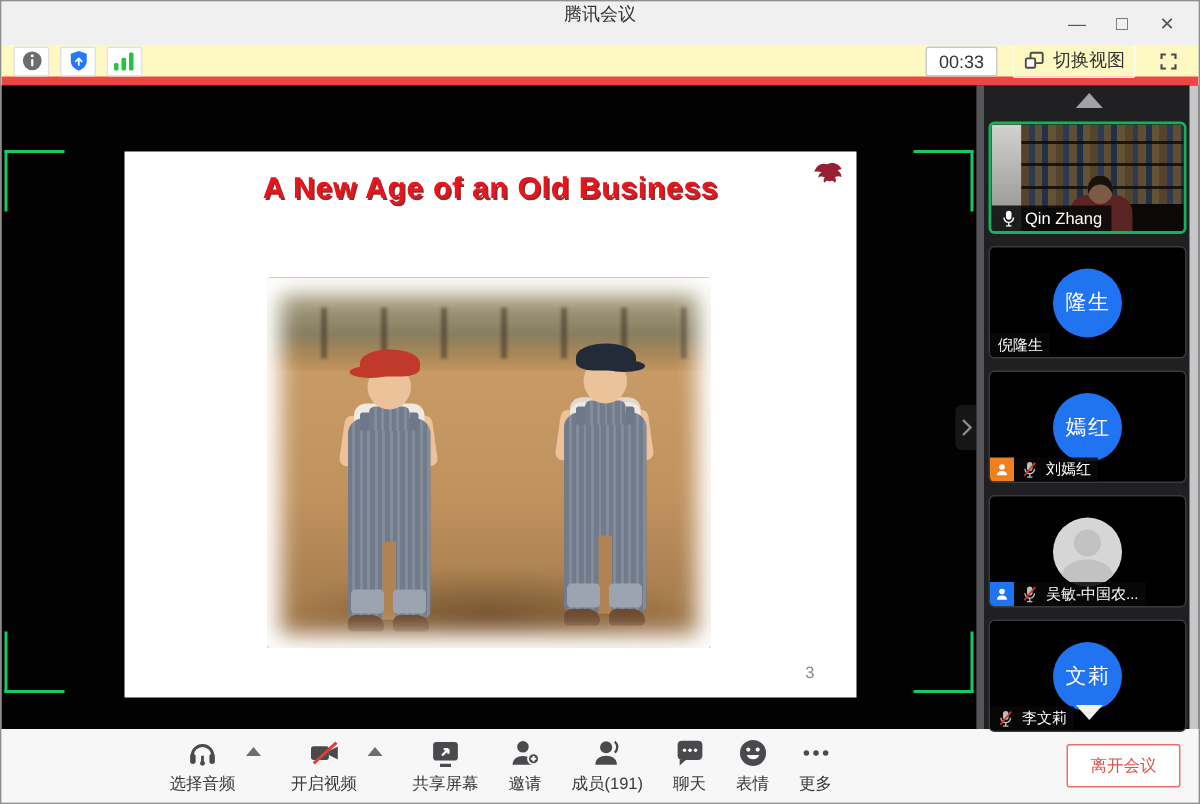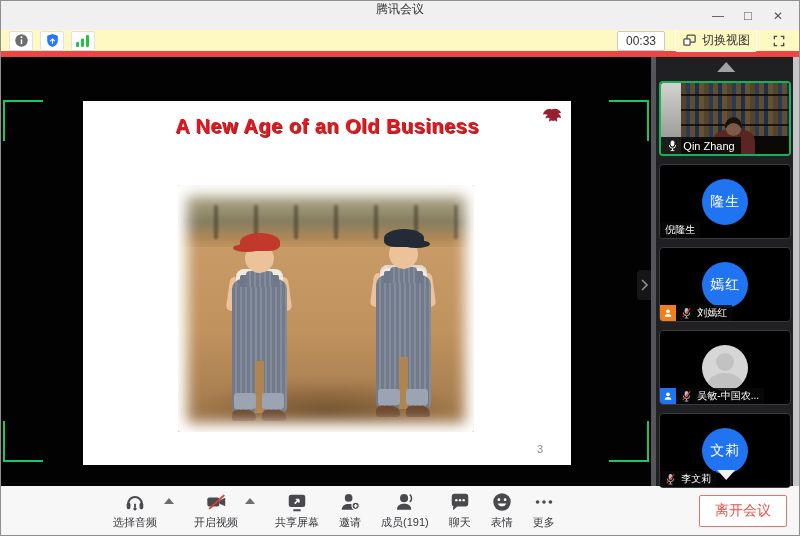--- a/index.html
+++ b/index.html
@@ -138,21 +138,21 @@
 
   
   .toolbar{ height:49px; background:#f7f7f8; display:flex; align-items:center;
     padding-left:112px; }
   .tool-group{ display:flex; align-items:flex-start; margin-right:20px; }
   .tool-item{ display:flex; flex-direction:column; align-items:center; gap:2px; cursor:default; }
   .tool-item .ticon{ height:22px; display:flex; align-items:center; justify-content:center; }
   .tool-item .tlabel{ font-size:11px; color:#38383c; white-space:nowrap; }
   .caret-up{ width:0; height:0; border-left:5px solid transparent; border-right:5px solid transparent;
     border-bottom:6px solid #6d6d71; margin:7px 0 0 7px; }
-  .leave-btn{ margin-left:auto; margin-right:12px; padding:6px 15px; font-size:14px;
+  .leave-btn{ margin-left:auto; margin-right:12px; padding:6px 15px; font-size:11px;
     color:#e5504a; border:1px solid #e5726d; border-radius:2px; background:#fff; cursor:default; }
   :root{ --g:#17c964; }
 </style>
 </head>
 <body>
 
 <div class="window">
 
   <div class="titlebar">
     <div class="title">腾讯会议</div>

